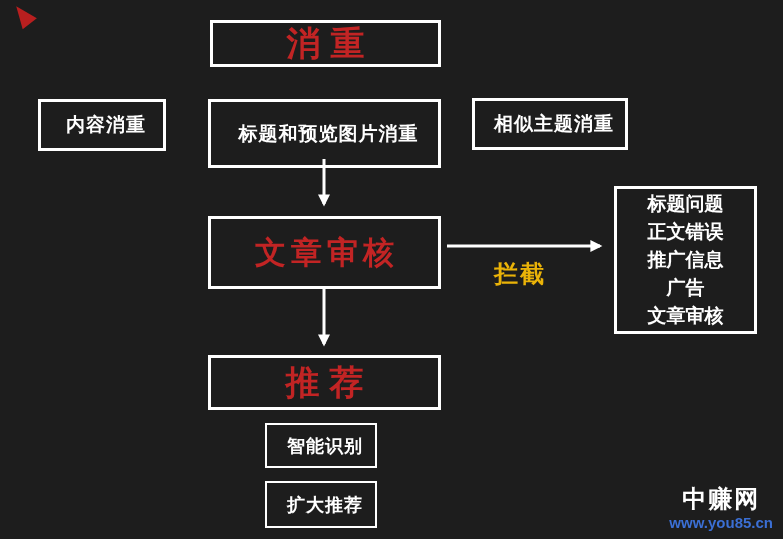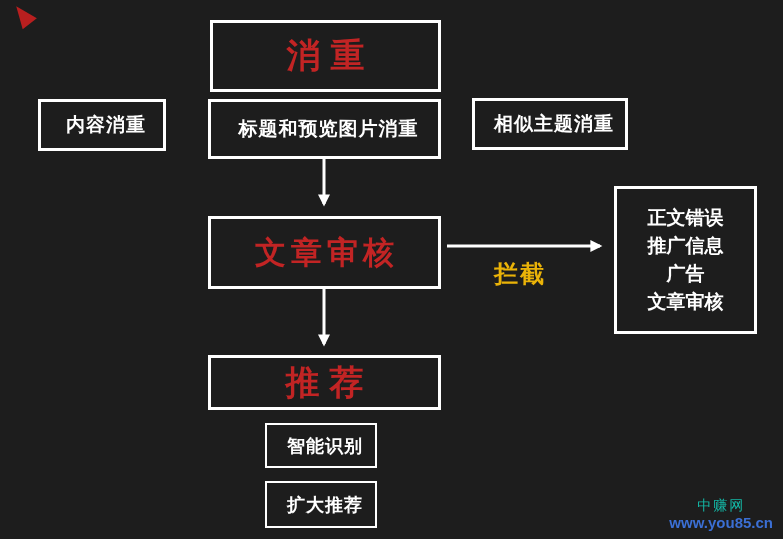--- a/index.html
+++ b/index.html
@@ -29,21 +29,21 @@
   .title-mid   { font-size: 31px; letter-spacing: 5px; text-indent: 5px; }
   .list-line   { font-size: 19px; font-weight: bold; line-height: 28px; color: #fff; }
   .arrow-svg   { position: absolute; left: 0; top: 0; pointer-events: none; }
   .arrow-label {
     position: absolute; color: #eab308; font-weight: bold;
     font-size: 24px; letter-spacing: 2px; text-align: center;
   }
   .watermark {
     position: absolute; right: 10px; bottom: 6px; text-align: center; line-height: 1.25;
   }
-  .watermark .site { color: #14b8a6; font-size: 14px; font-weight: normal; letter-spacing: 2px; }
+  .watermark .site { color: #ffffff; font-size: 24px; font-weight: bold; letter-spacing: 2px; }
   .watermark .url  { color: #3b6fd4; font-size: 15px; font-weight: bold; }
   .red-pointer {
     position: absolute; left: 14px; top: 4px;
     width: 0; height: 0;
     border-left: 9px solid transparent;
     border-right: 9px solid transparent;
     border-bottom: 22px solid #b81f1f;
     transform: rotate(-38deg);
   }
 </style>
@@ -58,43 +58,44 @@
     <defs>
       <marker id="ah" markerWidth="5" markerHeight="5" refX="3.2" refY="2" orient="auto">
         <path d="M0,0 L4,2 L0,4 Z" fill="#ffffff"></path>
       </marker>
     </defs>
     <line x1="324" y1="159" x2="324" y2="204" stroke="#ffffff" stroke-width="3" marker-end="url(#ah)"></line>
     <line x1="447" y1="246" x2="600" y2="246" stroke="#ffffff" stroke-width="3" marker-end="url(#ah)"></line>
     <line x1="324" y1="288" x2="324" y2="344" stroke="#ffffff" stroke-width="3" marker-end="url(#ah)"></line>
   </svg>
 
-  <div class="box" style="left:210px; top:20px; width:231px; height:72px;">
+  <div class="box" style="left:210px; top:20px; width:231px; height:47px;">
     <span class="label-red title-big">消重</span>
   </div>
 
   <div class="box" style="left:38px; top:99px; width:128px; height:52px;">
     <span class="label-white">内容消重</span>
   </div>
 
-  <div class="box" style="left:208px; top:99px; width:233px; height:60px;">
+  <div class="box" style="left:208px; top:99px; width:233px; height:69px;">
     <span class="label-white">标题和预览图片消重</span>
   </div>
 
   <div class="box" style="left:472px; top:98px; width:156px; height:52px;">
     <span class="label-white">相似主题消重</span>
   </div>
 
   <div class="box" style="left:208px; top:216px; width:233px; height:73px;">
     <span class="label-red title-mid">文章审核</span>
   </div>
 
   <div class="arrow-label" style="left:478px; top:258px; width:84px;">拦截</div>
 
   <div class="box" style="left:614px; top:186px; width:143px; height:148px;">
+    <div class="list-line">标题问题</div>
     <div class="list-line">正文错误</div>
     <div class="list-line">推广信息</div>
     <div class="list-line">广告</div>
     <div class="list-line">文章审核</div>
   </div>
 
   <div class="box" style="left:208px; top:355px; width:233px; height:55px;text-align:center;">
     <span class="label-red title-big">推荐</span>
   </div>
 

